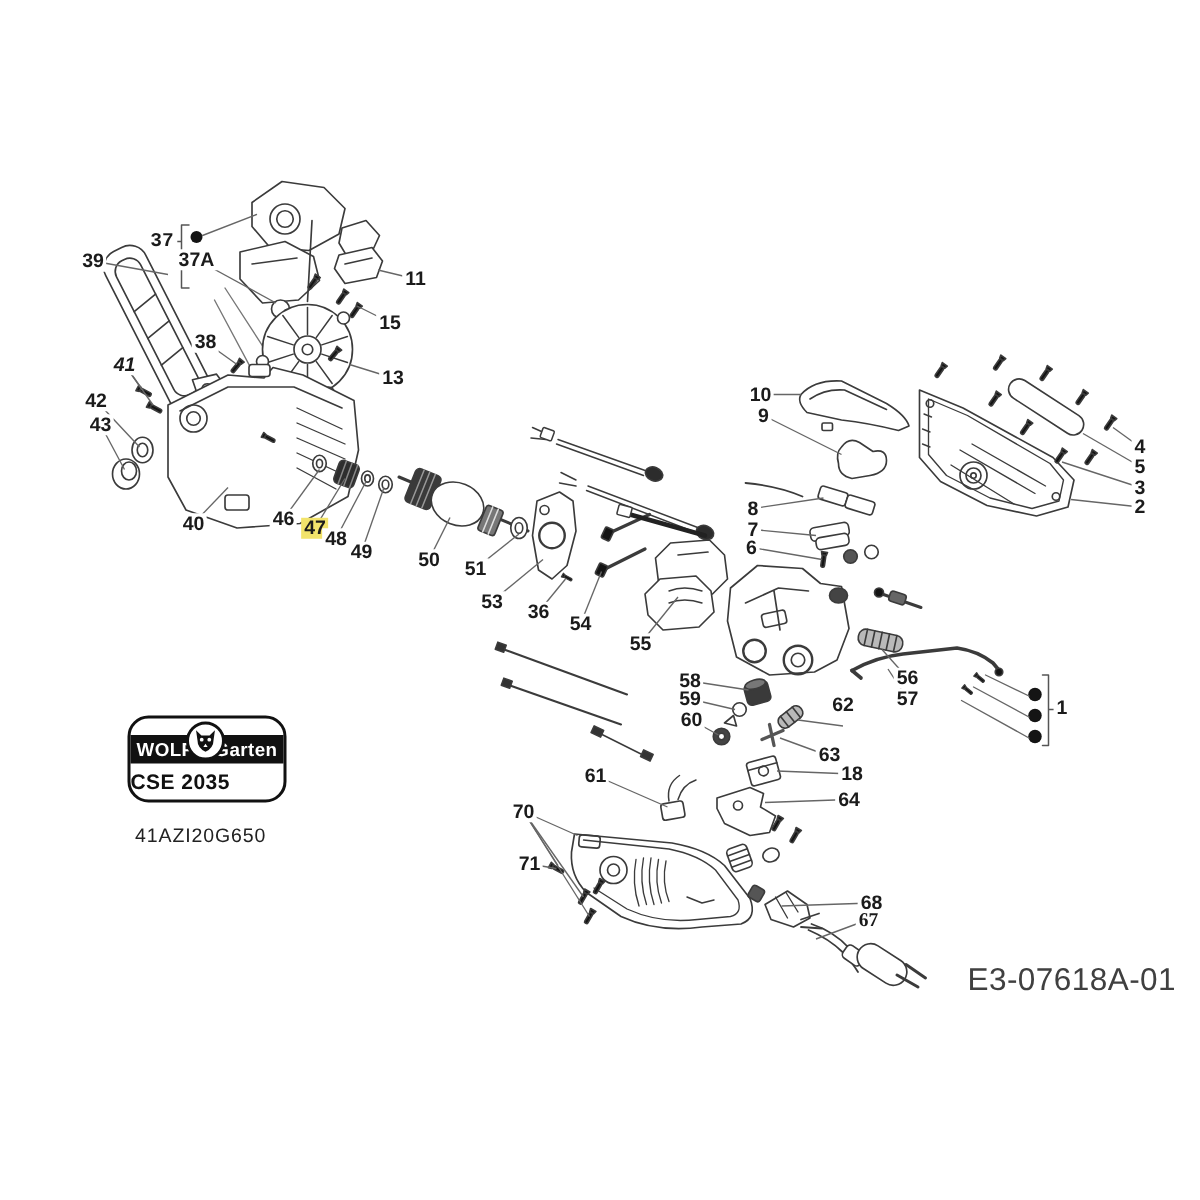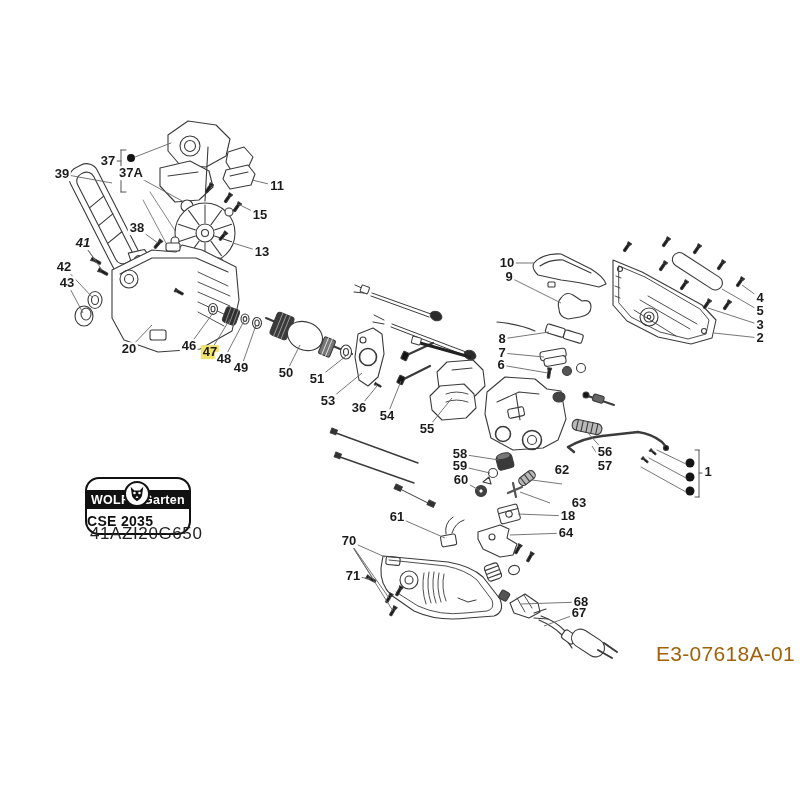--- a/index.html
+++ b/index.html
@@ -16,24 +16,24 @@
       border:2.5px solid #111;border-radius:14px;background:#fff;box-sizing:border-box;}
   .plate .band{position:absolute;left:0;top:11px;width:100%;height:19px;background:#111;
       display:flex;align-items:center;justify-content:space-between;box-sizing:border-box;
       padding:0 4px;}
   .plate .band span{color:#fff;font-weight:bold;font-size:12.5px;letter-spacing:.3px;}
   .plate .wolf-circle{position:absolute;left:37px;top:2px;width:26px;height:26px;
       background:#fff;border:2.5px solid #111;border-radius:50%;box-sizing:border-box;
       display:flex;align-items:center;justify-content:center;z-index:2;}
   .plate .model{position:absolute;left:0;bottom:4px;width:100%;text-align:left;
       font-weight:bold;font-size:14px;color:#111;letter-spacing:.3px;}
-  .model-code{position:absolute;left:90px;top:524px;font-size:17px;color:#222;
+  .model-code{position:absolute;left:90px;top:549px;font-size:13px;color:#222;
       letter-spacing:.6px;}
-  .drawing-number{position:absolute;left:645px;top:642px;font-size:21px;color:#a16207;
-      letter-spacing:.3px;margin-left:11px;}
+  .drawing-number{position:absolute;left:645px;top:642px;font-size:21px;color:#404040;
+      letter-spacing:.3px;}
 </style>
 </head>
 <body>
 
 <div id="stage">
 
 <svg id="artwork" width="800" height="800" viewBox="0 0 800 800">
   <defs>
     <g id="bolt">
       <path d="M-2,-5 L2,-5 L1.4,-2.8 L-1.4,-2.8 Z" fill="#141414"></path>
@@ -422,27 +422,27 @@
         <line x1="349" y1="541" x2="389" y2="598"></line>
         <line x1="349" y1="541" x2="393" y2="611"></line>
         <line x1="353" y1="576" x2="371" y2="579"></line>
         <line x1="581" y1="602" x2="521" y2="604"></line>
         <line x1="579" y1="613" x2="544" y2="626"></line>
       </g>
 </svg>
 
 <div id="label-layer">
       <div class="part-label" style="left: 62px; top: 174px;">39</div>
-      <div class="part-label" style="left: 108px; top: 161px;">37</div>
+      <div class="part-label" style="left: 108px; top: 161px; font-family: Liberation Mono, monospace;">37</div>
       <div class="part-label" style="left: 131px; top: 173px;">37A</div>
       <div class="part-label" style="left: 137px; top: 228px;">38</div>
       <div class="part-label" style="left: 83px; top: 243px; font-style: italic;">41</div>
       <div class="part-label" style="left: 64px; top: 267px;">42</div>
       <div class="part-label" style="left: 67px; top: 283px;">43</div>
-      <div class="part-label" style="left: 129px; top: 349px;">20</div>
+      <div class="part-label" style="left: 129px; top: 349px;">40</div>
       <div class="part-label" style="left: 189px; top: 346px;">46</div>
       <div class="part-label hl" style="left: 210px; top: 352px;">47</div>
       <div class="part-label" style="left: 224px; top: 359px;">48</div>
       <div class="part-label" style="left: 241px; top: 368px;">49</div>
       <div class="part-label" style="left: 286px; top: 373px;">50</div>
       <div class="part-label" style="left: 317px; top: 379px;">51</div>
       <div class="part-label" style="left: 328px; top: 401px;">53</div>
       <div class="part-label" style="left: 359px; top: 408px;">36</div>
       <div class="part-label" style="left: 387px; top: 416px;">54</div>
       <div class="part-label" style="left: 427px; top: 429px;">55</div>
@@ -458,28 +458,28 @@
       <div class="part-label" style="left: 760px; top: 311px;">5</div>
       <div class="part-label" style="left: 760px; top: 325px;">3</div>
       <div class="part-label" style="left: 760px; top: 338px;">2</div>
       <div class="part-label" style="left: 708px; top: 472px;">1</div>
       <div class="part-label" style="left: 605px; top: 452px;">56</div>
       <div class="part-label" style="left: 605px; top: 466px;">57</div>
       <div class="part-label" style="left: 460px; top: 454px;">58</div>
       <div class="part-label" style="left: 460px; top: 466px;">59</div>
       <div class="part-label" style="left: 461px; top: 480px;">60</div>
       <div class="part-label" style="left: 562px; top: 470px;">62</div>
-      <div class="part-label" style="left: 579px; top: 503px;">63</div>
+      <div class="part-label" style="left: 553px; top: 503px;">63</div>
       <div class="part-label" style="left: 568px; top: 516px;">18</div>
       <div class="part-label" style="left: 566px; top: 533px;">64</div>
       <div class="part-label" style="left: 397px; top: 517px;">61</div>
       <div class="part-label" style="left: 349px; top: 541px;">70</div>
       <div class="part-label" style="left: 353px; top: 576px;">71</div>
       <div class="part-label" style="left: 581px; top: 602px;">68</div>
-      <div class="part-label" style="left: 579px; top: 613px;">67</div>
+      <div class="part-label" style="left: 579px; top: 613px; font-family: Liberation Serif, serif;">67</div>
     </div>
 
 <div class="plate">
   <div class="band">
     <span>WOLF</span>
     <span>Garten</span>
   </div>
   <div class="wolf-circle">
     <svg width="18" height="18" viewBox="0 0 20 20">
       <path d="M3,2 L7,6 L13,6 L17,2 L16,9 Q16,15 10,18 Q4,15 4,9 Z" fill="#111"></path>

